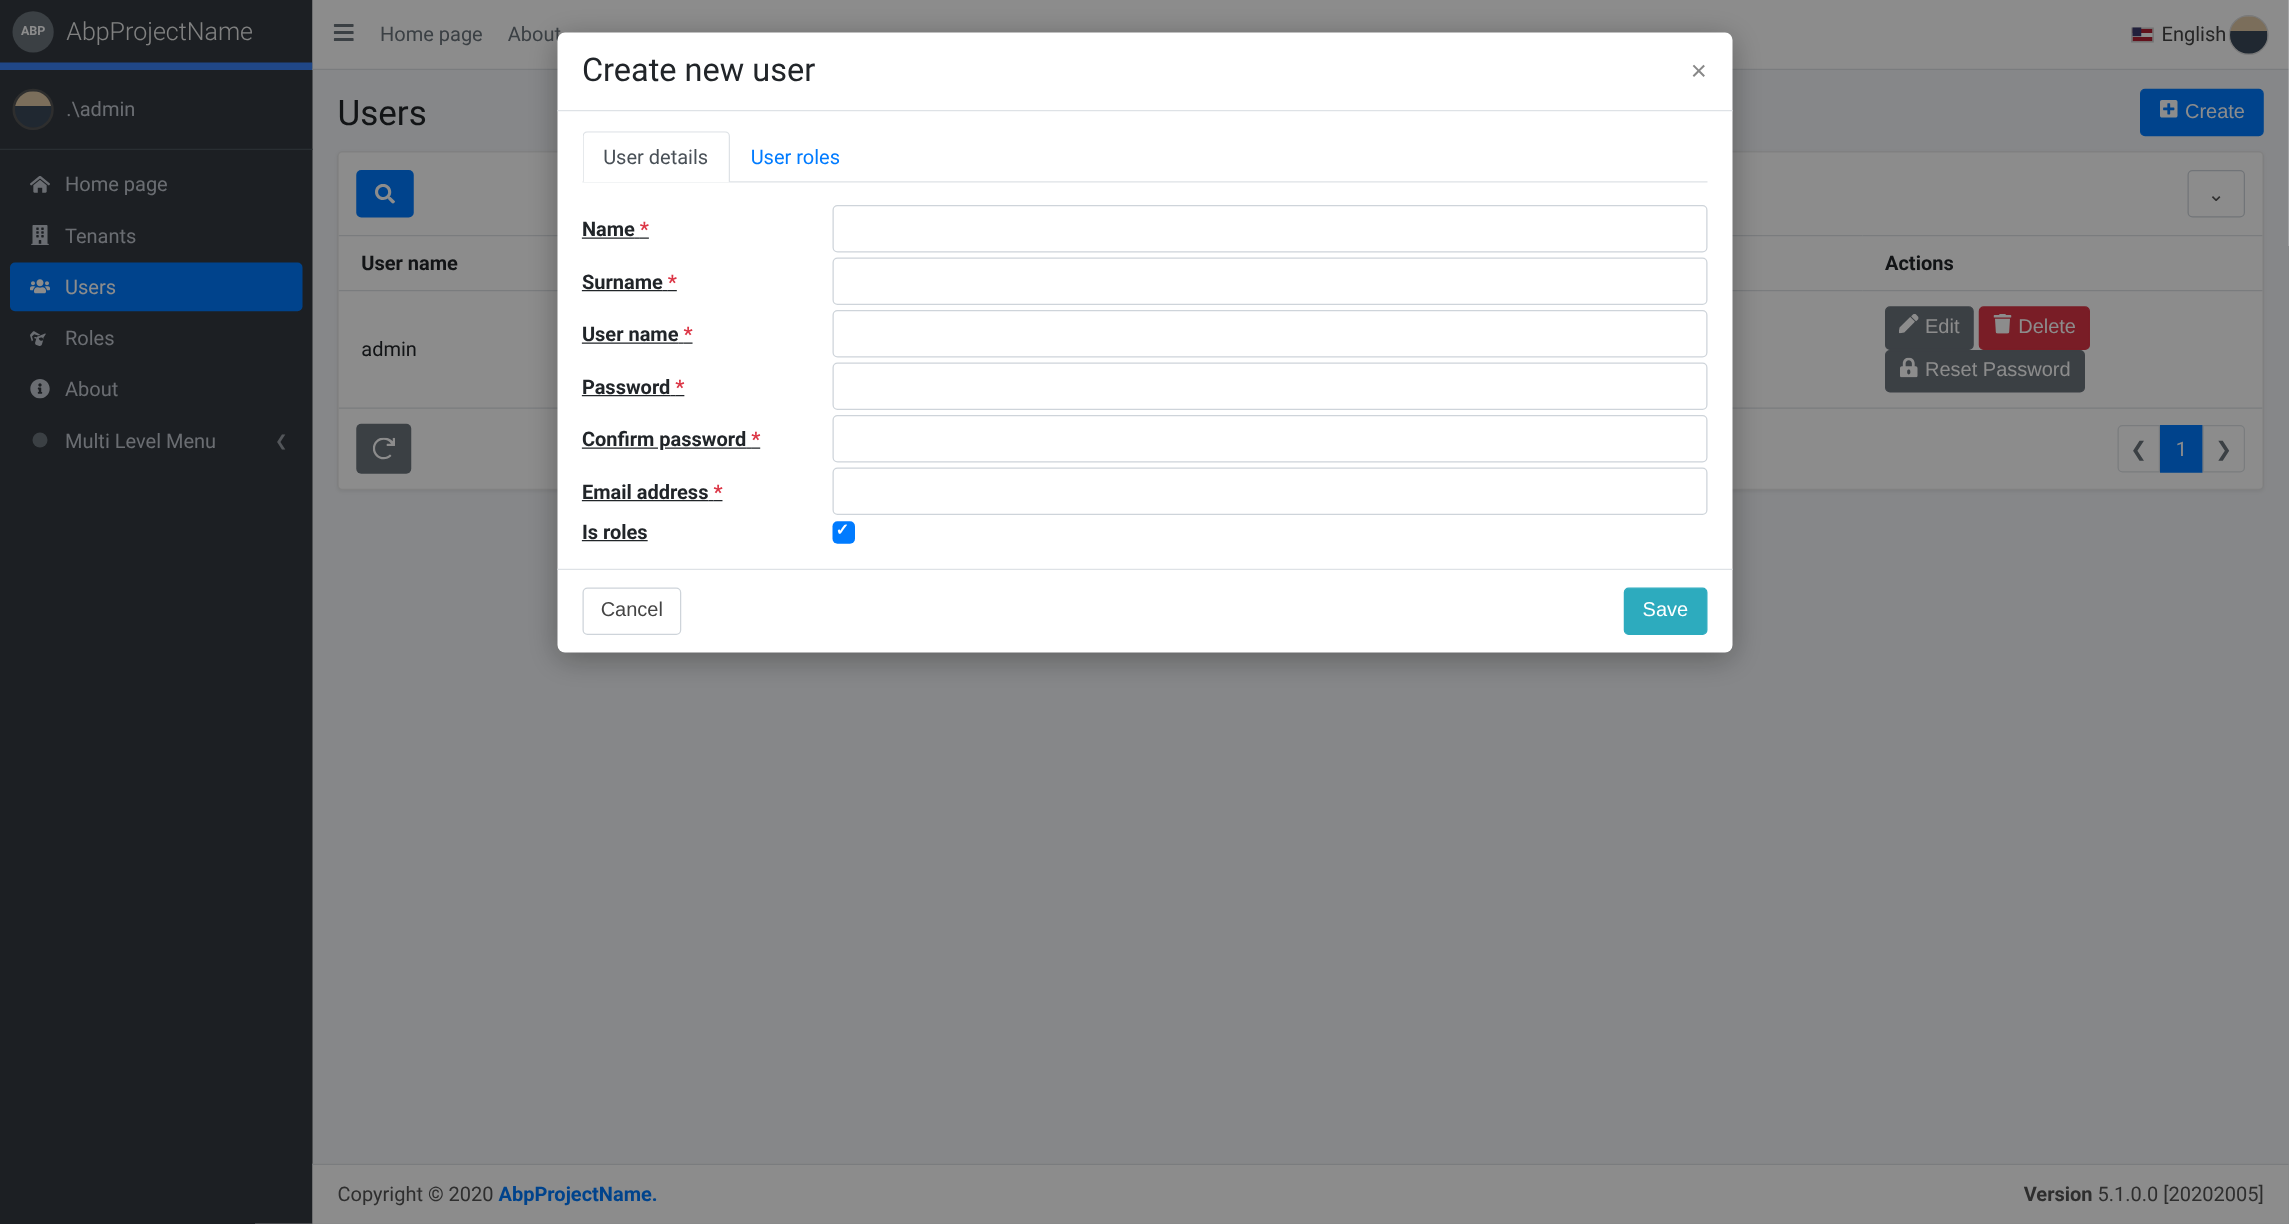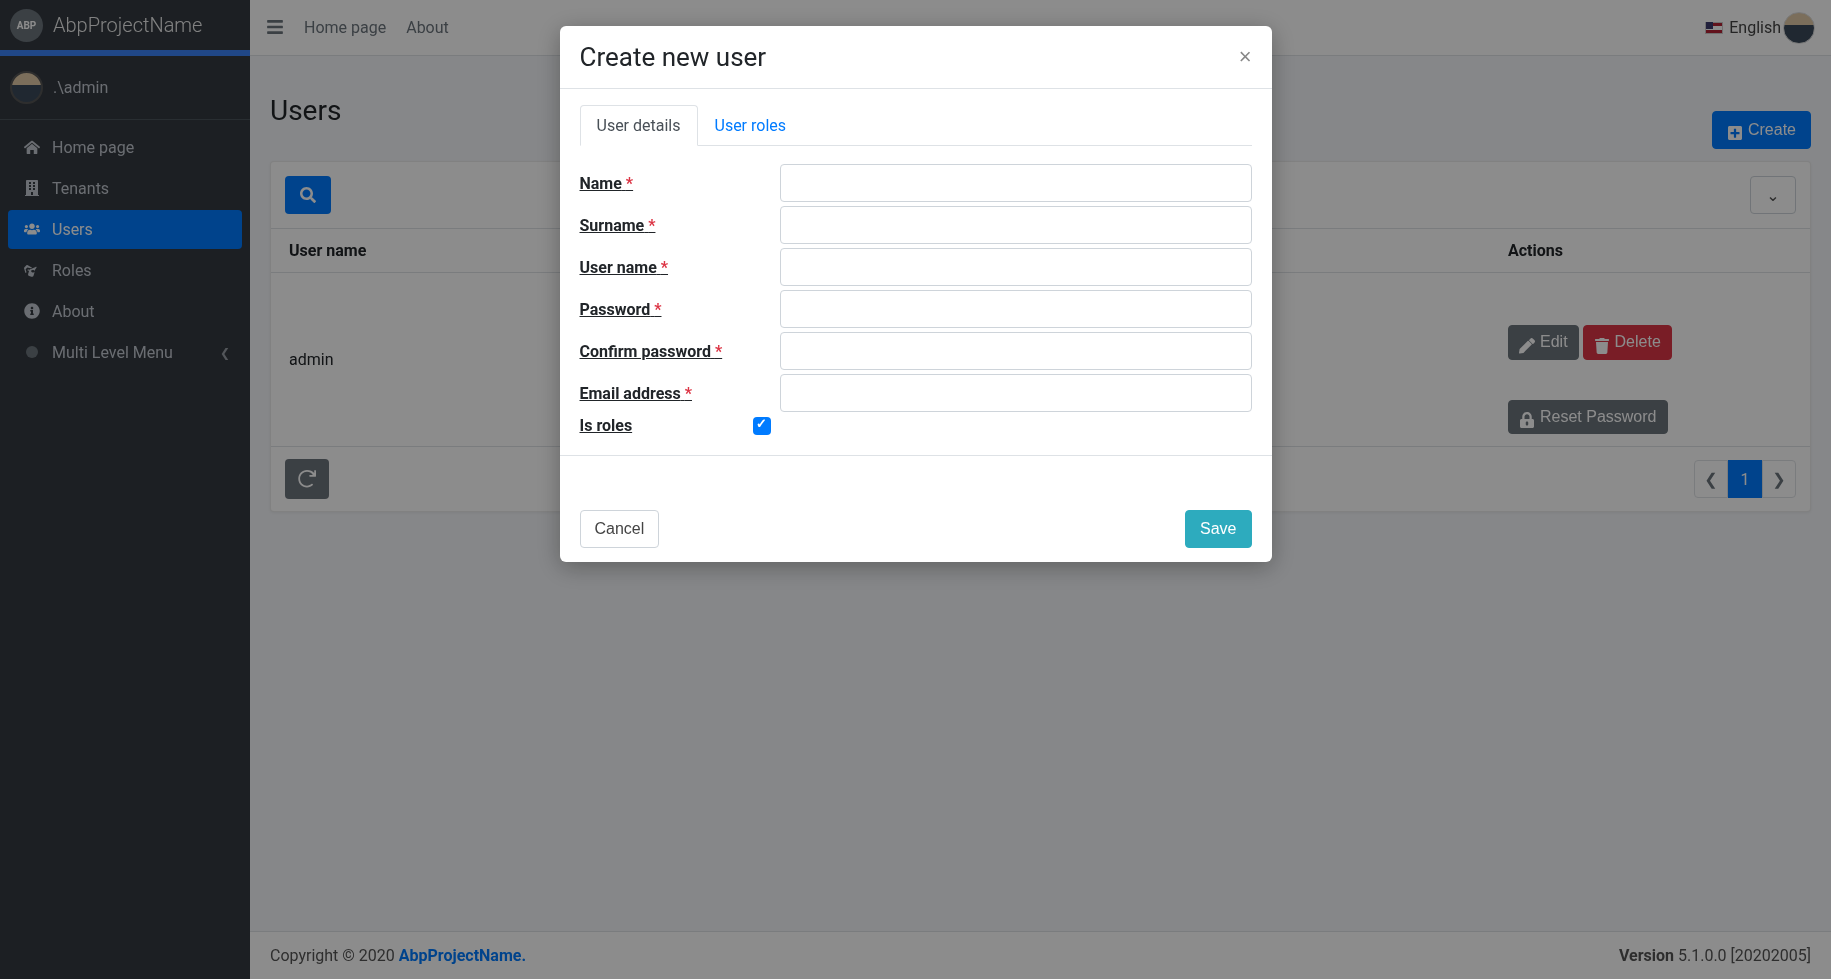--- a/index.html
+++ b/index.html
@@ -73,23 +73,23 @@
   .flag::before { content:""; position:absolute; width:7px; height:7px; background:#3c3b6e; top:-0.5px; left:-0.5px;}
   .top-avatar {
     width: 32px; height: 32px; border-radius: 50%;
     background: linear-gradient(#e0c9a6 40%, #3b4a5a 40%);
     border: 1px solid #ddd;
   }
   .content { flex: 1; padding: 15px 20px; overflow: auto; }
   .page-header { display: flex; align-items: center; margin-bottom: 12px; }
   .page-header h1 { font-size: 28px; font-weight: 400; }
   .btn {
-    display: inline-flex; align-items: flex-end; gap: 5px;
+    display: inline-flex; align-items: flex-start; gap: 5px;
     padding: 7px 14px; border-radius: 4px; border: 1px solid transparent;
-    font-size: 16px; cursor: pointer; line-height: 1.4; margin-top: 40px;
+    font-size: 16px; cursor: pointer; line-height: 1.4;
   }
   .btn-primary { background: #007bff; border-color: #007bff; color: #fff; }
   .btn-info { background: #17a2b8; border-color:#17a2b8; color:#fff;}
   .btn-secondary { background: #6c757d; border-color: #6c757d; color: #fff; }
   .btn-danger { background: #dc3545; border-color: #dc3545; color: #fff; }
   .btn-default { background: #fff; border-color: #ced4da; color: #444; }
   .card {
     background: #fff; border-radius: 4px; border:1px solid rgba(0,0,0,.08);
     box-shadow: 0 1px 3px rgba(0,0,0,.06);
   }
@@ -111,21 +111,21 @@
     display:flex; color:#555;
   }
   .footer a { color:#007bff; text-decoration:none; font-weight:bold;}
   
   .modal-backdrop {
     position: fixed; inset:0; background: rgba(0,0,0,.45);
     display:flex; align-items:flex-start; justify-content:center;
     z-index: 1000;
   }
   .modal {
-    background:#fff; width: 712px; margin-top:26px; border-radius:6px;
+    background:#fff; width: 940px; margin-top:26px; border-radius:6px;
     box-shadow: 0 5px 25px rgba(0,0,0,.3);
   }
   .modal-header { padding: 16px 20px; border-bottom:1px solid #dee2e6; display:flex; align-items:center;}
   .modal-title { font-size: 26px; font-weight:400;}
   .modal-close { margin-left:auto; font-size:22px; color:#888; cursor:pointer; background:none; border:none; line-height:1;}
   .modal-body { padding: 16px 20px; }
   .nav-tabs { display:flex; border-bottom:1px solid #dee2e6; margin-bottom: 18px;}
   .tab {
     padding: 10px 16px; cursor:pointer; color:#007bff;
     border:1px solid transparent; margin-bottom:-1px; border-radius:4px 4px 0 0;

